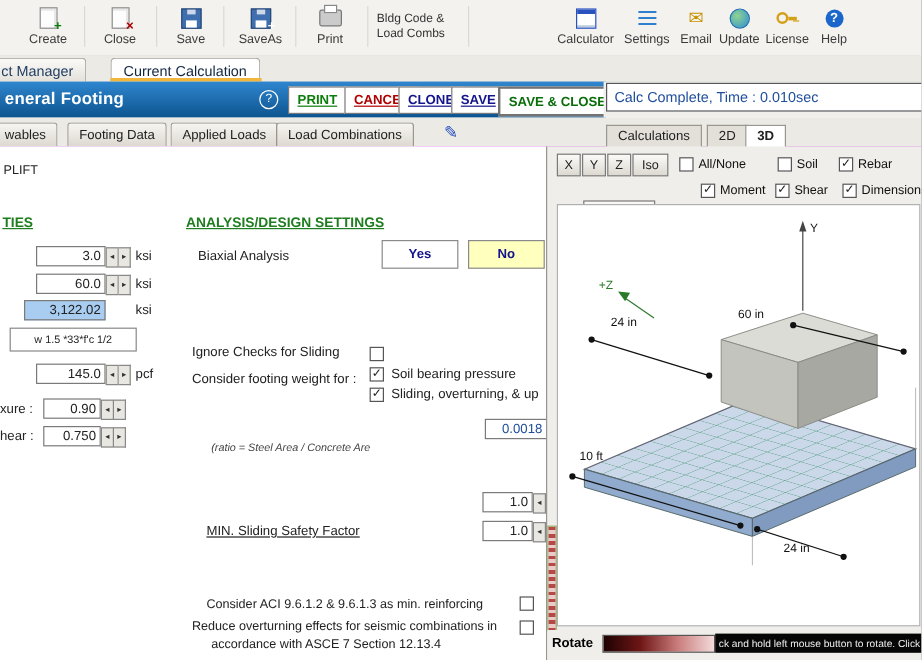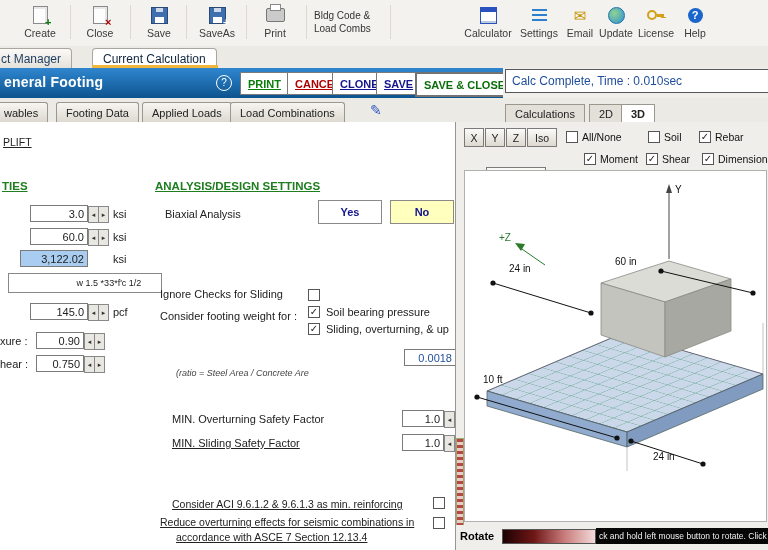--- a/index.html
+++ b/index.html
@@ -68,25 +68,25 @@
   .ghead{position:absolute;color:#1e7d1e;font-weight:bold;font-size:11.5px;text-decoration:underline;}
   .fld{position:absolute;height:17px;background:#fff;border:1px solid #7a7a7a;box-sizing:border-box;
        font-size:11px;display:flex;align-items:center;justify-content:flex-end;padding:0 3px;}
   .fld.sel{background:#a8cdf0;}
   .fld.blue{color:#1f4e9c;}
   .spin{position:absolute;display:inline-flex;}
   .spin i{font-style:normal;display:inline-block;width:9px;height:15px;border:1px solid #888;border-left-width:0;
           background:#e9e7e2;font-size:7px;line-height:15px;text-align:center;color:#333;}
   .spin i:first-child{border-left-width:1px;}
   .lab{position:absolute;font-size:11px;color:#222;white-space:nowrap;}
-  .lab.sm{font-size:10.5px;text-decoration:underline;}
+  .lab.sm{font-size:10.5px;}
   .unit{position:absolute;font-size:11px;color:#222;}
   .cb{position:absolute;width:12px;height:12px;border:1px solid #555;background:#fff;box-sizing:border-box;
       font-size:10px;line-height:10px;text-align:center;color:#222;}
-  .formulabox{position:absolute;border:1px solid #888;background:#fff;font-size:9px;display:flex;align-items:center;justify-content:center;padding-left:48px;}
+  .formulabox{position:absolute;border:1px solid #888;background:#fff;font-size:9px;display:flex;align-items:center;justify-content:center;}
   .ybtn{position:absolute;width:62px;height:22px;border:1px solid #8a8a8a;background:#fff;color:#14148c;font-weight:bold;
         font-size:11px;display:flex;align-items:center;justify-content:center;}
   .ybtn.no{background:#ffffbe;}
   .note{position:absolute;font-style:italic;font-size:9px;color:#444;white-space:nowrap;}
 
   
   .panel3d{left:455px;top:122px;width:313px;height:428px;background:#efeeea;border-left:1px solid #98958f;overflow:hidden;box-sizing:border-box;}
   .vbtn{position:absolute;height:17px;border:1px solid #7a7a7a;background:linear-gradient(#fbfaf8,#ddd9d1);
         font-size:10.5px;display:flex;align-items:center;justify-content:center;}
   .plabel{position:absolute;font-size:10.5px;color:#111;white-space:nowrap;}
@@ -304,21 +304,20 @@
 
     <span class="lab" style="left:160px;top:188px;">Consider footing weight for :</span>
     <span class="cb" style="left:308px;top:184px;"><span>✓</span></span>
     <span class="lab" style="left:326px;top:184px;">Soil bearing pressure</span>
     <span class="cb" style="left:308px;top:201px;"><span>✓</span></span>
     <span class="lab" style="left:326px;top:201px;">Sliding, overturning, &amp; up</span>
 
     <div class="fld blue" style="left:404px;top:227px;width:52px;">0.0018</div>
     <span class="note" style="left:176px;top:246px;">(ratio = Steel Area / Concrete Are</span>
 
-    <span class="lab" style="left:172px;top:291px;">MIN. Overturning Safety Factor</span>
     <div class="fld" style="left:402px;top:288px;width:42px;">1.0</div>
     <span class="spin" style="left:444px;top:289px;">
         <i>◂</i>
       </span>
 
     <span class="lab" style="left:172px;top:315px;text-decoration:underline;">MIN. Sliding Safety Factor</span>
     <div class="fld" style="left:402px;top:312px;width:42px;">1.0</div>
     <span class="spin" style="left:444px;top:313px;">
         <i>◂</i>
       </span>

